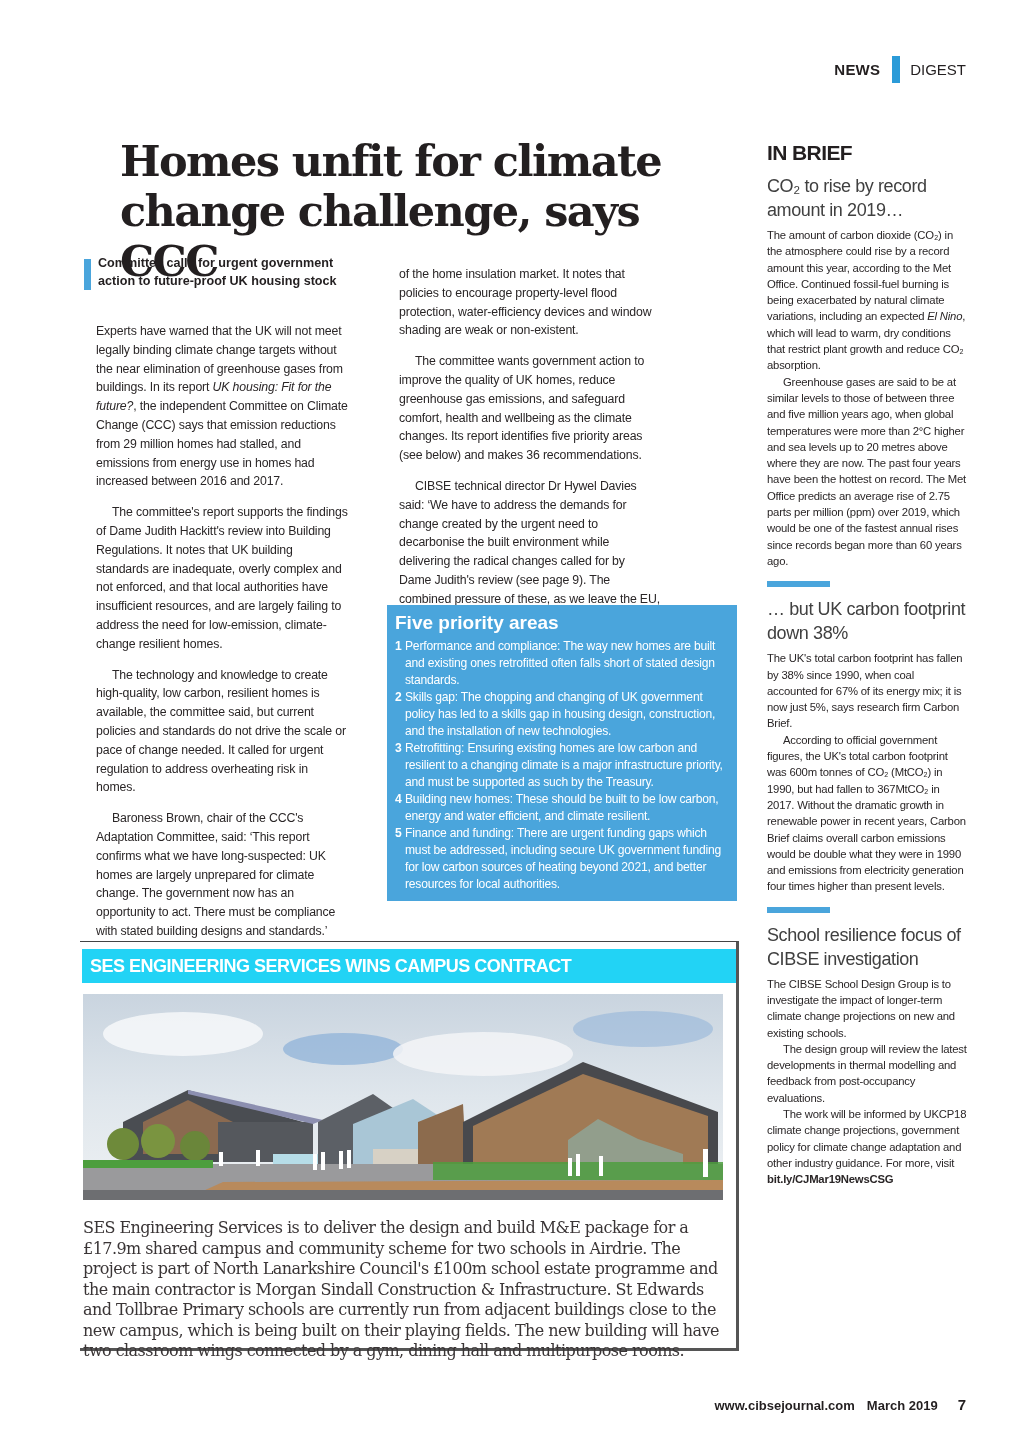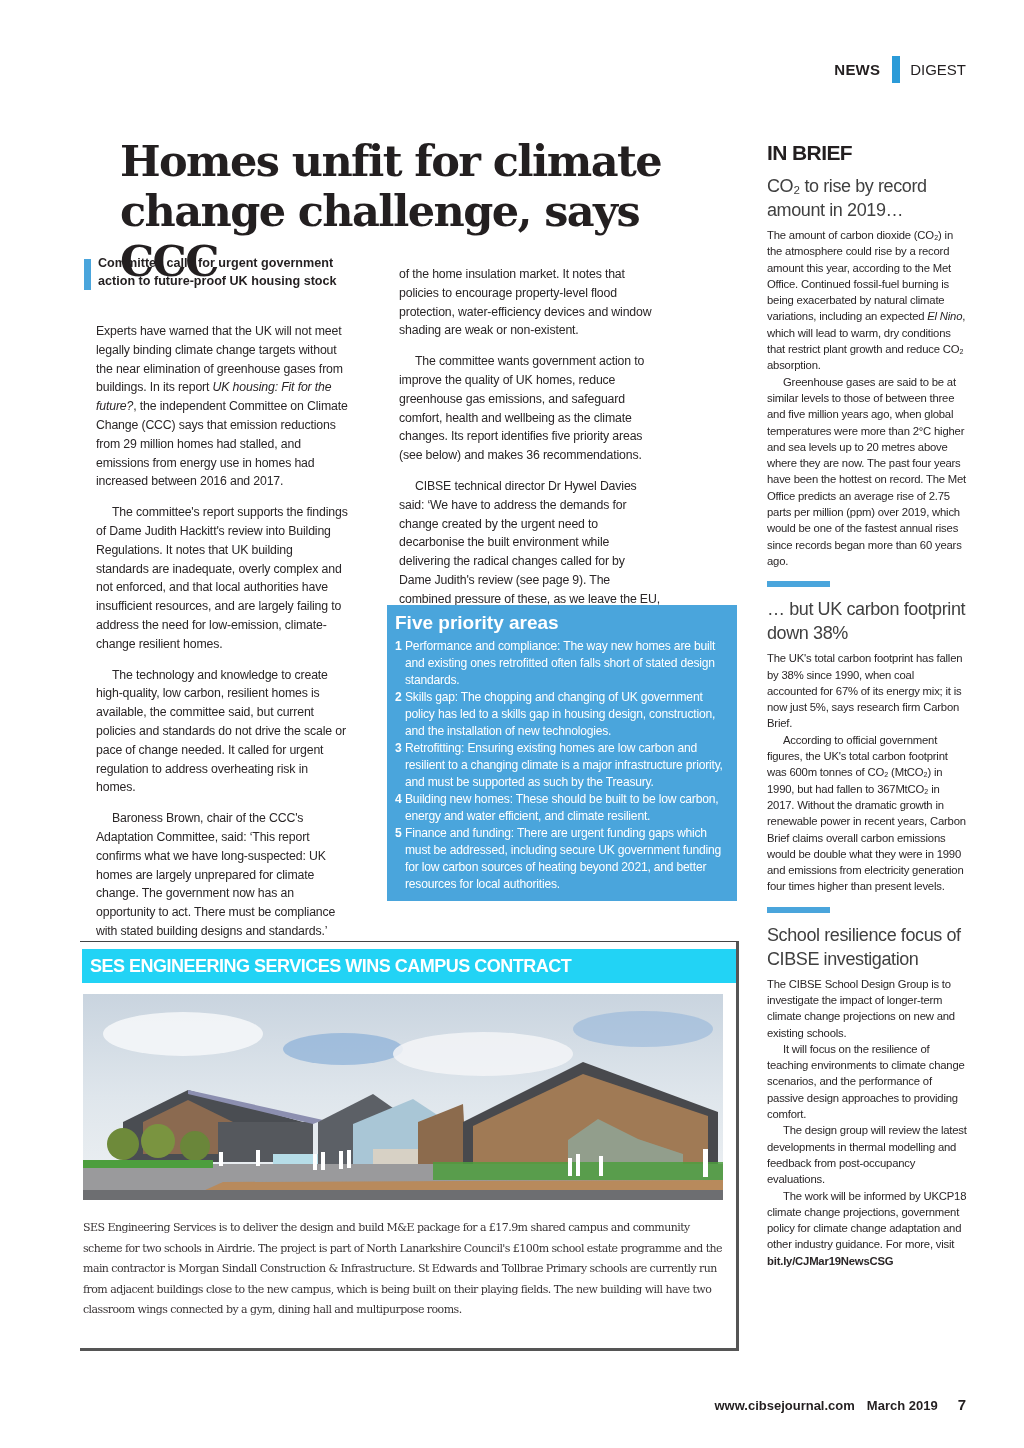--- a/index.html
+++ b/index.html
@@ -35,21 +35,21 @@
     .brief .story-head { font-size: 18px; line-height: 24px; letter-spacing: -0.4px; color: #404040; margin-bottom: 5px; }
     .brief .story-text { font-size: 11.3px; line-height: 16.3px; color: #2a2627; letter-spacing: -0.2px; }
     .brief .story-text p.indent { text-indent: 16px; }
     .brief .sep { width: 63px; height: 6px; background: #4aa5dc; margin: 12px 0 10px 0; }
     .brief em { font-style: italic; }
     .brief .url { font-weight: bold; }
 
     .ses-box { position: absolute; left: 80px; top: 941px; width: 659px; height: 410px; border-top: 1.5px solid #444; border-right: 3px solid #555; border-bottom: 3px solid #555; background: #fff; }
     .ses-banner { position: absolute; left: 2px; top: 7px; width: 654px; height: 34px; background: #22d3f5; color: #fff; font-size: 18px; font-weight: bold; line-height: 34px; padding-left: 8px; letter-spacing: -0.5px; }
     .ses-image { position: absolute; left: 3px; top: 52px; width: 640px; height: 206px; overflow: hidden; }
-    .ses-text { position: absolute; left: 3px; top: 276px; width: 645px; font-family: "DejaVu Serif", serif; font-size: 11px; line-height: 20.5px; color: #3a3536; letter-spacing: -0.55px; }
+    .ses-text { position: absolute; left: 3px; top: 276px; width: 645px; font-family: "DejaVu Serif", serif; font-size: 16px; line-height: 20.5px; color: #3a3536; letter-spacing: -0.55px; }
 
     .footer { position: absolute; right: 58px; top: 1396px; font-size: 13px; font-weight: bold; color: #231f20; display: flex; align-items: baseline; }
     .footer .f-url { margin-right: 12px; }
     .footer .f-date { margin-right: 20px; }
     .footer .f-page { font-size: 15px; }
   </style>
 </head>
 <body>
 
 <div class="header-tag">
@@ -125,21 +125,20 @@
       <p class="indent">According to official government figures, the UK's total carbon footprint was 600m tonnes of CO₂ (MtCO₂) in 1990, but had fallen to 367MtCO₂ in 2017. Without the dramatic growth in renewable power in recent years, Carbon Brief claims overall carbon emissions would be double what they were in 1990 and emissions from electricity generation four times higher than present levels.</p>
     </div>
   </div>
 
   <div class="sep"></div>
 
   <div>
     <div class="story-head">School resilience focus of CIBSE investigation</div>
     <div class="story-text">
       <p>The CIBSE School Design Group is to investigate the impact of longer-term climate change projections on new and existing schools.</p>
-      <p class="indent">It will focus on the resilience of teaching environments to climate change scenarios, and the performance of passive design approaches to providing comfort.</p>
       <p class="indent">The design group will review the latest developments in thermal modelling and feedback from post-occupancy evaluations.</p>
       <p class="indent"><span>The work will be informed by UKCP18 climate change projections, government policy for climate change adaptation and other industry guidance. For more, visit </span><a class="url">bit.ly/CJMar19NewsCSG</a></p>
     </div>
   </div>
 </aside>
 
 <div class="ses-box">
   <div class="ses-banner">SES ENGINEERING SERVICES WINS CAMPUS CONTRACT</div>
   <div class="ses-image">
     <svg width="640" height="206" viewBox="0 0 640 206" xmlns="http://www.w3.org/2000/svg">

